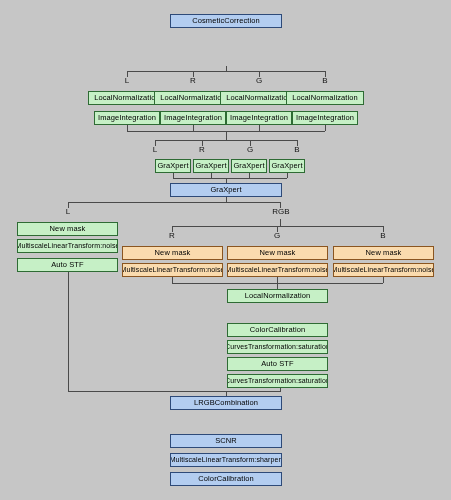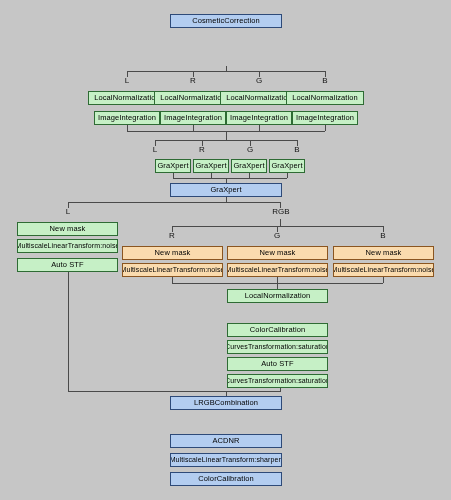--- a/index.html
+++ b/index.html
@@ -167,17 +167,17 @@
   <div class="node green" style="left:227px; top:323px; width:101px;">ColorCalibration</div>
   <div class="node green" style="left:227px; top:340px; width:101px; font-size:7px;">CurvesTransformation:saturation</div>
   <div class="node green" style="left:227px; top:357px; width:101px;">Auto STF</div>
   <div class="node green" style="left:227px; top:374px; width:101px; font-size:7px;">CurvesTransformation:saturation</div>
 
   <div class="vline" style="left:280px; top:388px; height:3px;"></div>
   <div class="hline" style="left:68px; top:391px; width:213px;"></div>
   <div class="vline" style="left:226px; top:391px; height:5px;"></div>
 
   <div class="node blue" style="left:170px; top:396px; width:112px;">LRGBCombination</div>
-  <div class="node blue" style="left:170px; top:434px; width:112px;">ACDNR</div>
+  <div class="node blue" style="left:170px; top:434px; width:112px;">SCNR</div>
   <div class="node blue" style="left:170px; top:453px; width:112px; font-size:7px;">MultiscaleLinearTransform:sharpen</div>
   <div class="node blue" style="left:170px; top:472px; width:112px;">ColorCalibration</div>
 
 </div>
 
 </body></html>

